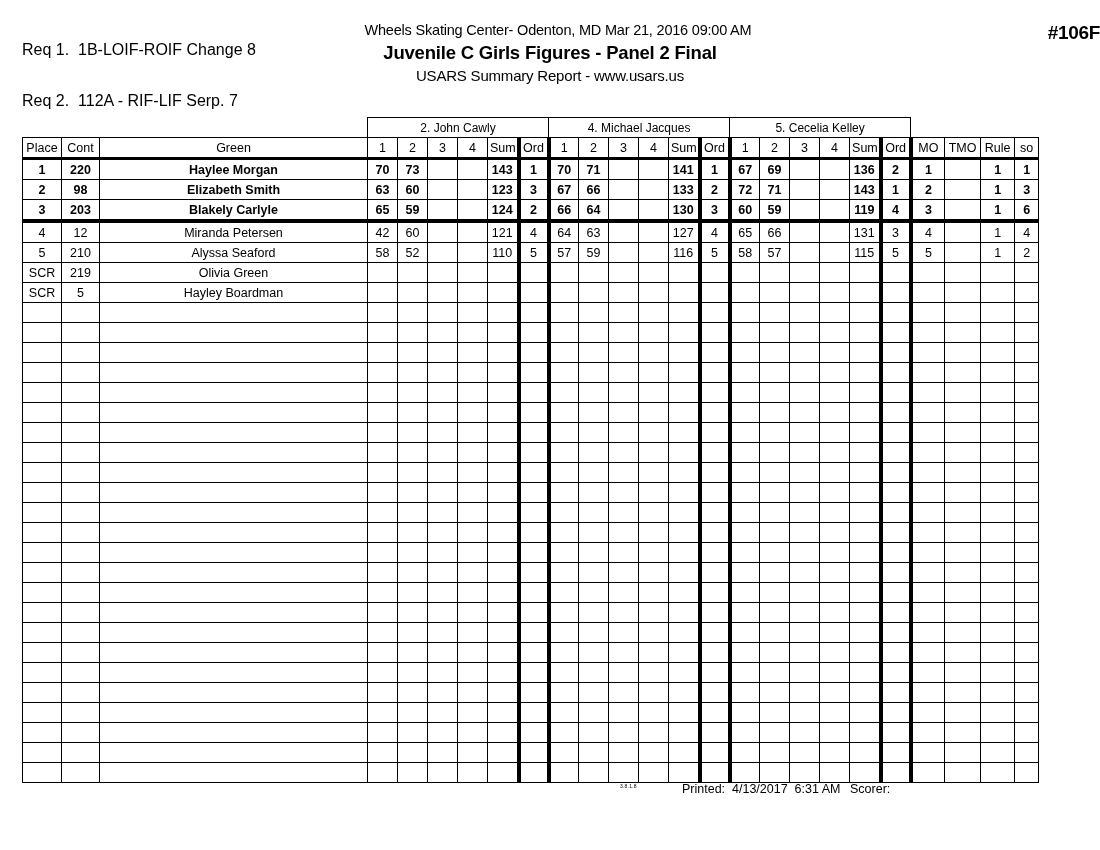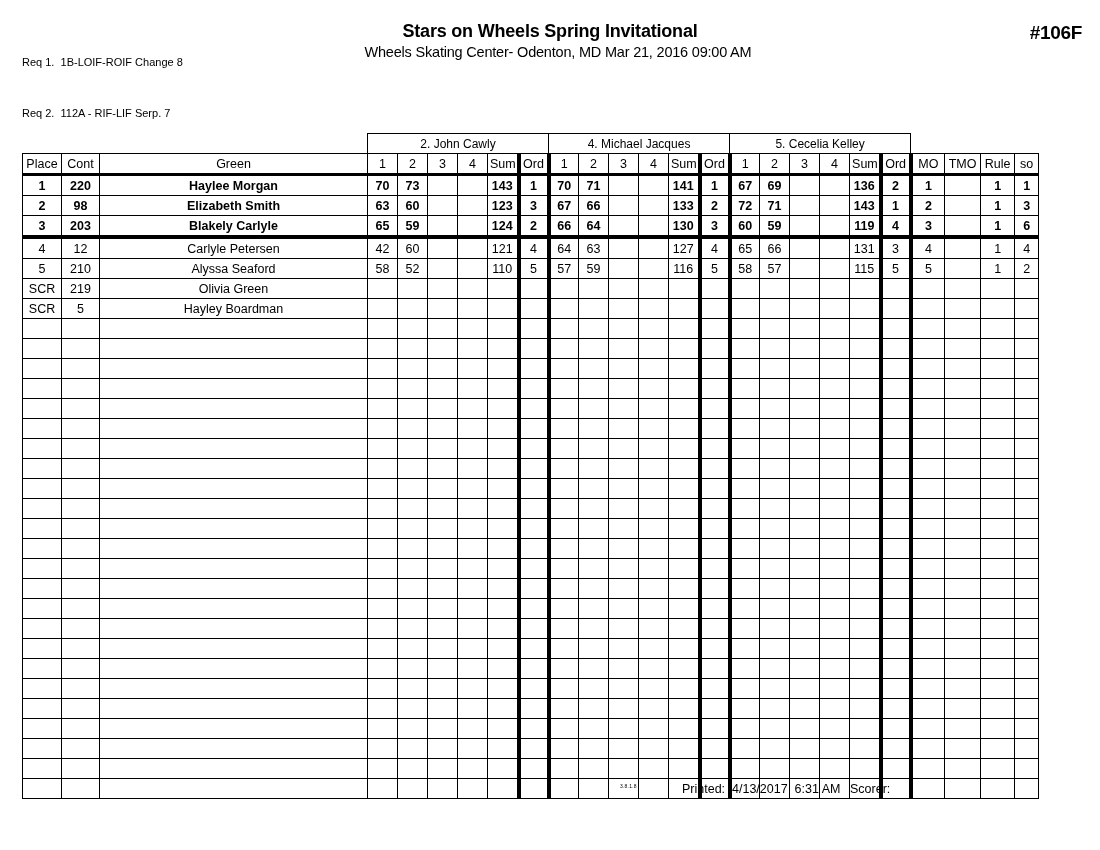--- a/index.html
+++ b/index.html
@@ -13,29 +13,29 @@
     font-family: "Liberation Sans", sans-serif;
     color: #000000;
     position: relative;
     overflow: hidden;
   }
 
   
   #req-block {
     position: absolute;
     left: 22px;
-    top: 20px;
-    font-size: 11px;
+    top: 7px;
+    font-size: 16px;
     line-height: 17px;
     white-space: pre;
   }
 
   #event-id {
     position: absolute;
-    right: 18px;
+    right: 0;
     top: 22px;
     font-size: 19px;
     font-weight: bold;
     letter-spacing: -0.3px;
   }
 
   #titles {
     position: absolute;
     left: 0;
     top: 20px;
@@ -63,21 +63,21 @@
   #title-report {
     font-size: 15px;
     line-height: 22px;
     letter-spacing: -0.2px;
   }
 
   
   #sheet {
     position: absolute;
     left: 22px;
-    top: 133px;
+    top: 117px;
     width: 1014px;
   }
   table.grid {
     border-collapse: collapse;
     table-layout: fixed;
     width: 1014px;
     font-size: 12.5px;
   }
   table.grid td {
     border: 1px solid #000;
@@ -138,22 +138,23 @@
 <body>
 
 <div id="req-block">
   <div>Req 1.  1B-LOIF-ROIF Change 8</div>
   <div>Req 2.  112A - RIF-LIF Serp. 7</div>
 </div>
 
 <div id="event-id">#106F</div>
 
 <div id="titles">
-  <div id="title-main">Stars on Wheels Spring Invitational</div>
   <div id="title-venue">Wheels Skating Center- Odenton, MD  Mar 21, 2016  09:00 AM</div>
+  <div id="title-event">Juvenile C Girls Figures  -  Panel 2 Final</div>
+  <div id="title-report">USARS Summary Report - www.usars.us</div>
 </div>
 
 <div id="sheet">
   <table class="grid">
     <colgroup>
       <col style="width:39px">
       <col style="width:38px">
       <col style="width:268px">
       <col style="width:30px">
         <col style="width:30px">
@@ -290,21 +291,21 @@
           <td class="">119</td>
           <td class="tl tr">4</td>
           <td>3</td>
           <td></td>
           <td>1</td>
           <td>6</td>
         </tr>
         <tr>
           <td>4</td>
           <td>12</td>
-          <td class="lname">Carlyle Petersen</td>
+          <td class="lname">Miranda Petersen</td>
           <td class="">42</td>
           <td class="">60</td>
           <td class=""></td>
           <td class=""></td>
           <td class="">121</td>
           <td class="tl tr">4</td>
           <td class="tl">64</td>
           <td class="">63</td>
           <td class=""></td>
           <td class=""></td>

